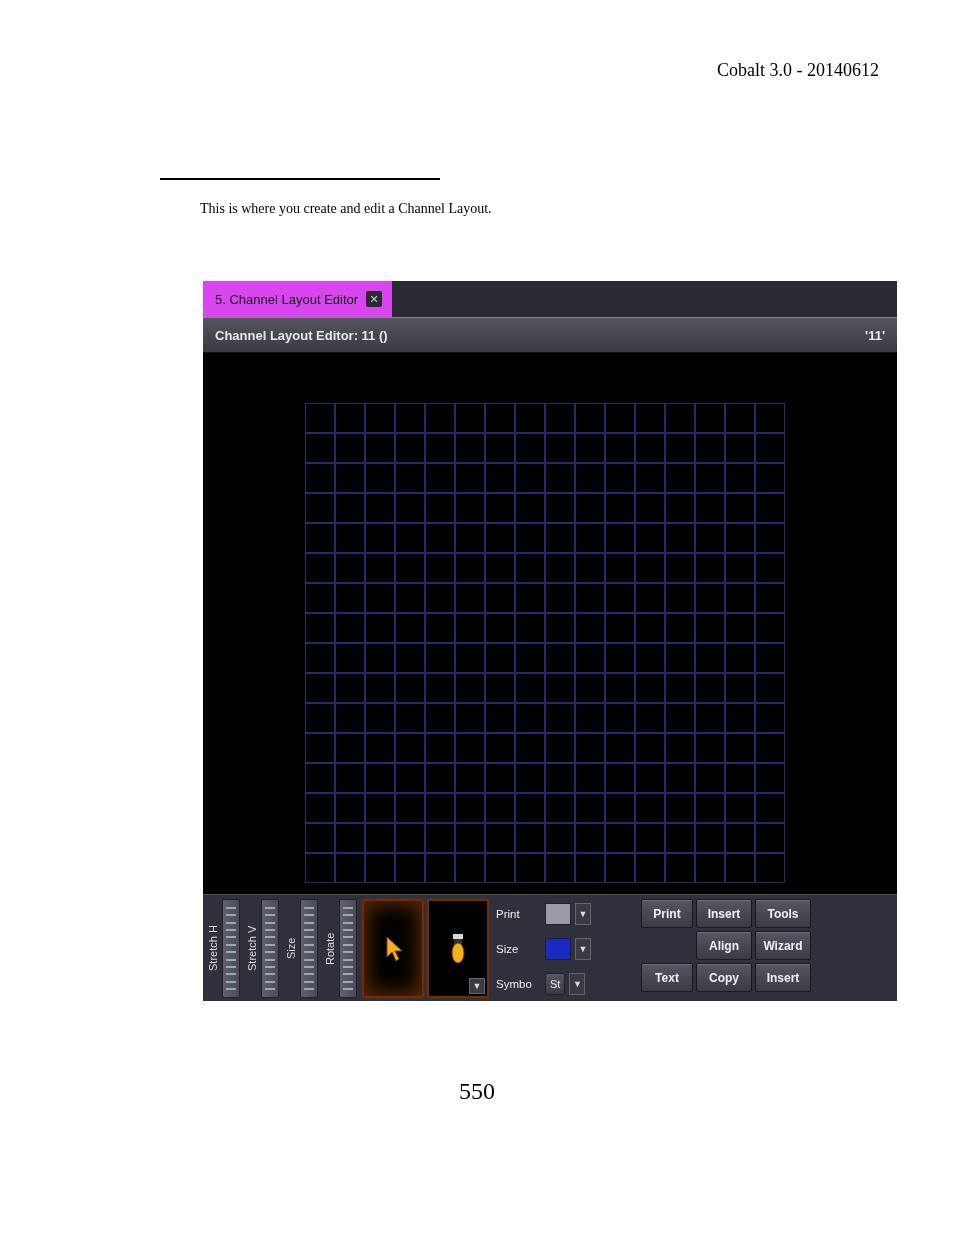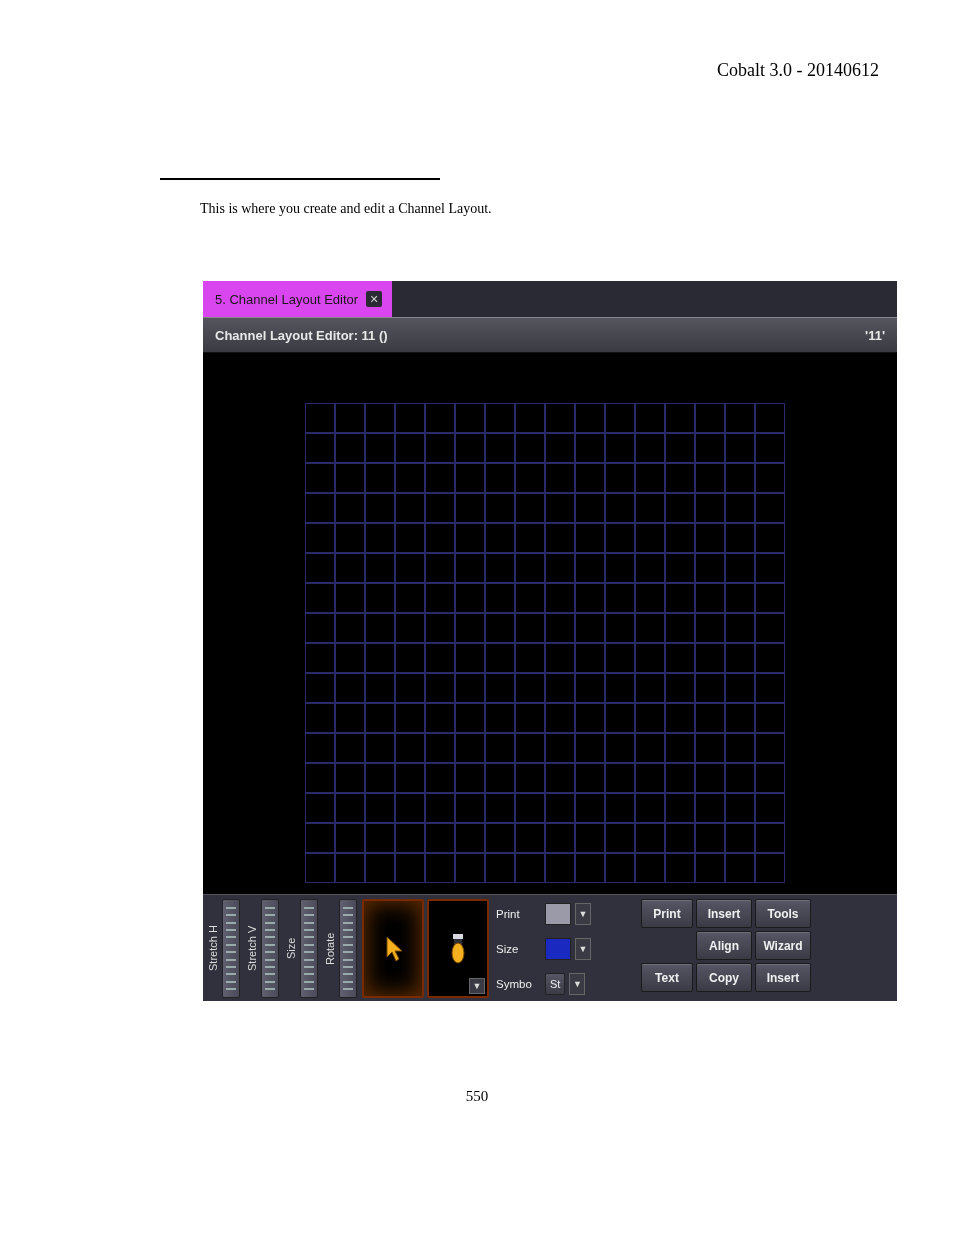--- a/index.html
+++ b/index.html
@@ -31,21 +31,21 @@
     left: 200px;
     font-size: 14px;
     line-height: 1.25;
   }
   .page-number {
     position: absolute;
     bottom: 130px;
     left: 0;
     right: 0;
     text-align: center;
-    font-size: 15px;
+    font-size: 24px;
   }
   
   .app {
     position: absolute;
     top: 281px;
     left: 203px;
     width: 694px;
     height: 710px;
     background: #181820;
     font-family: Verdana, Geneva, sans-serif;

